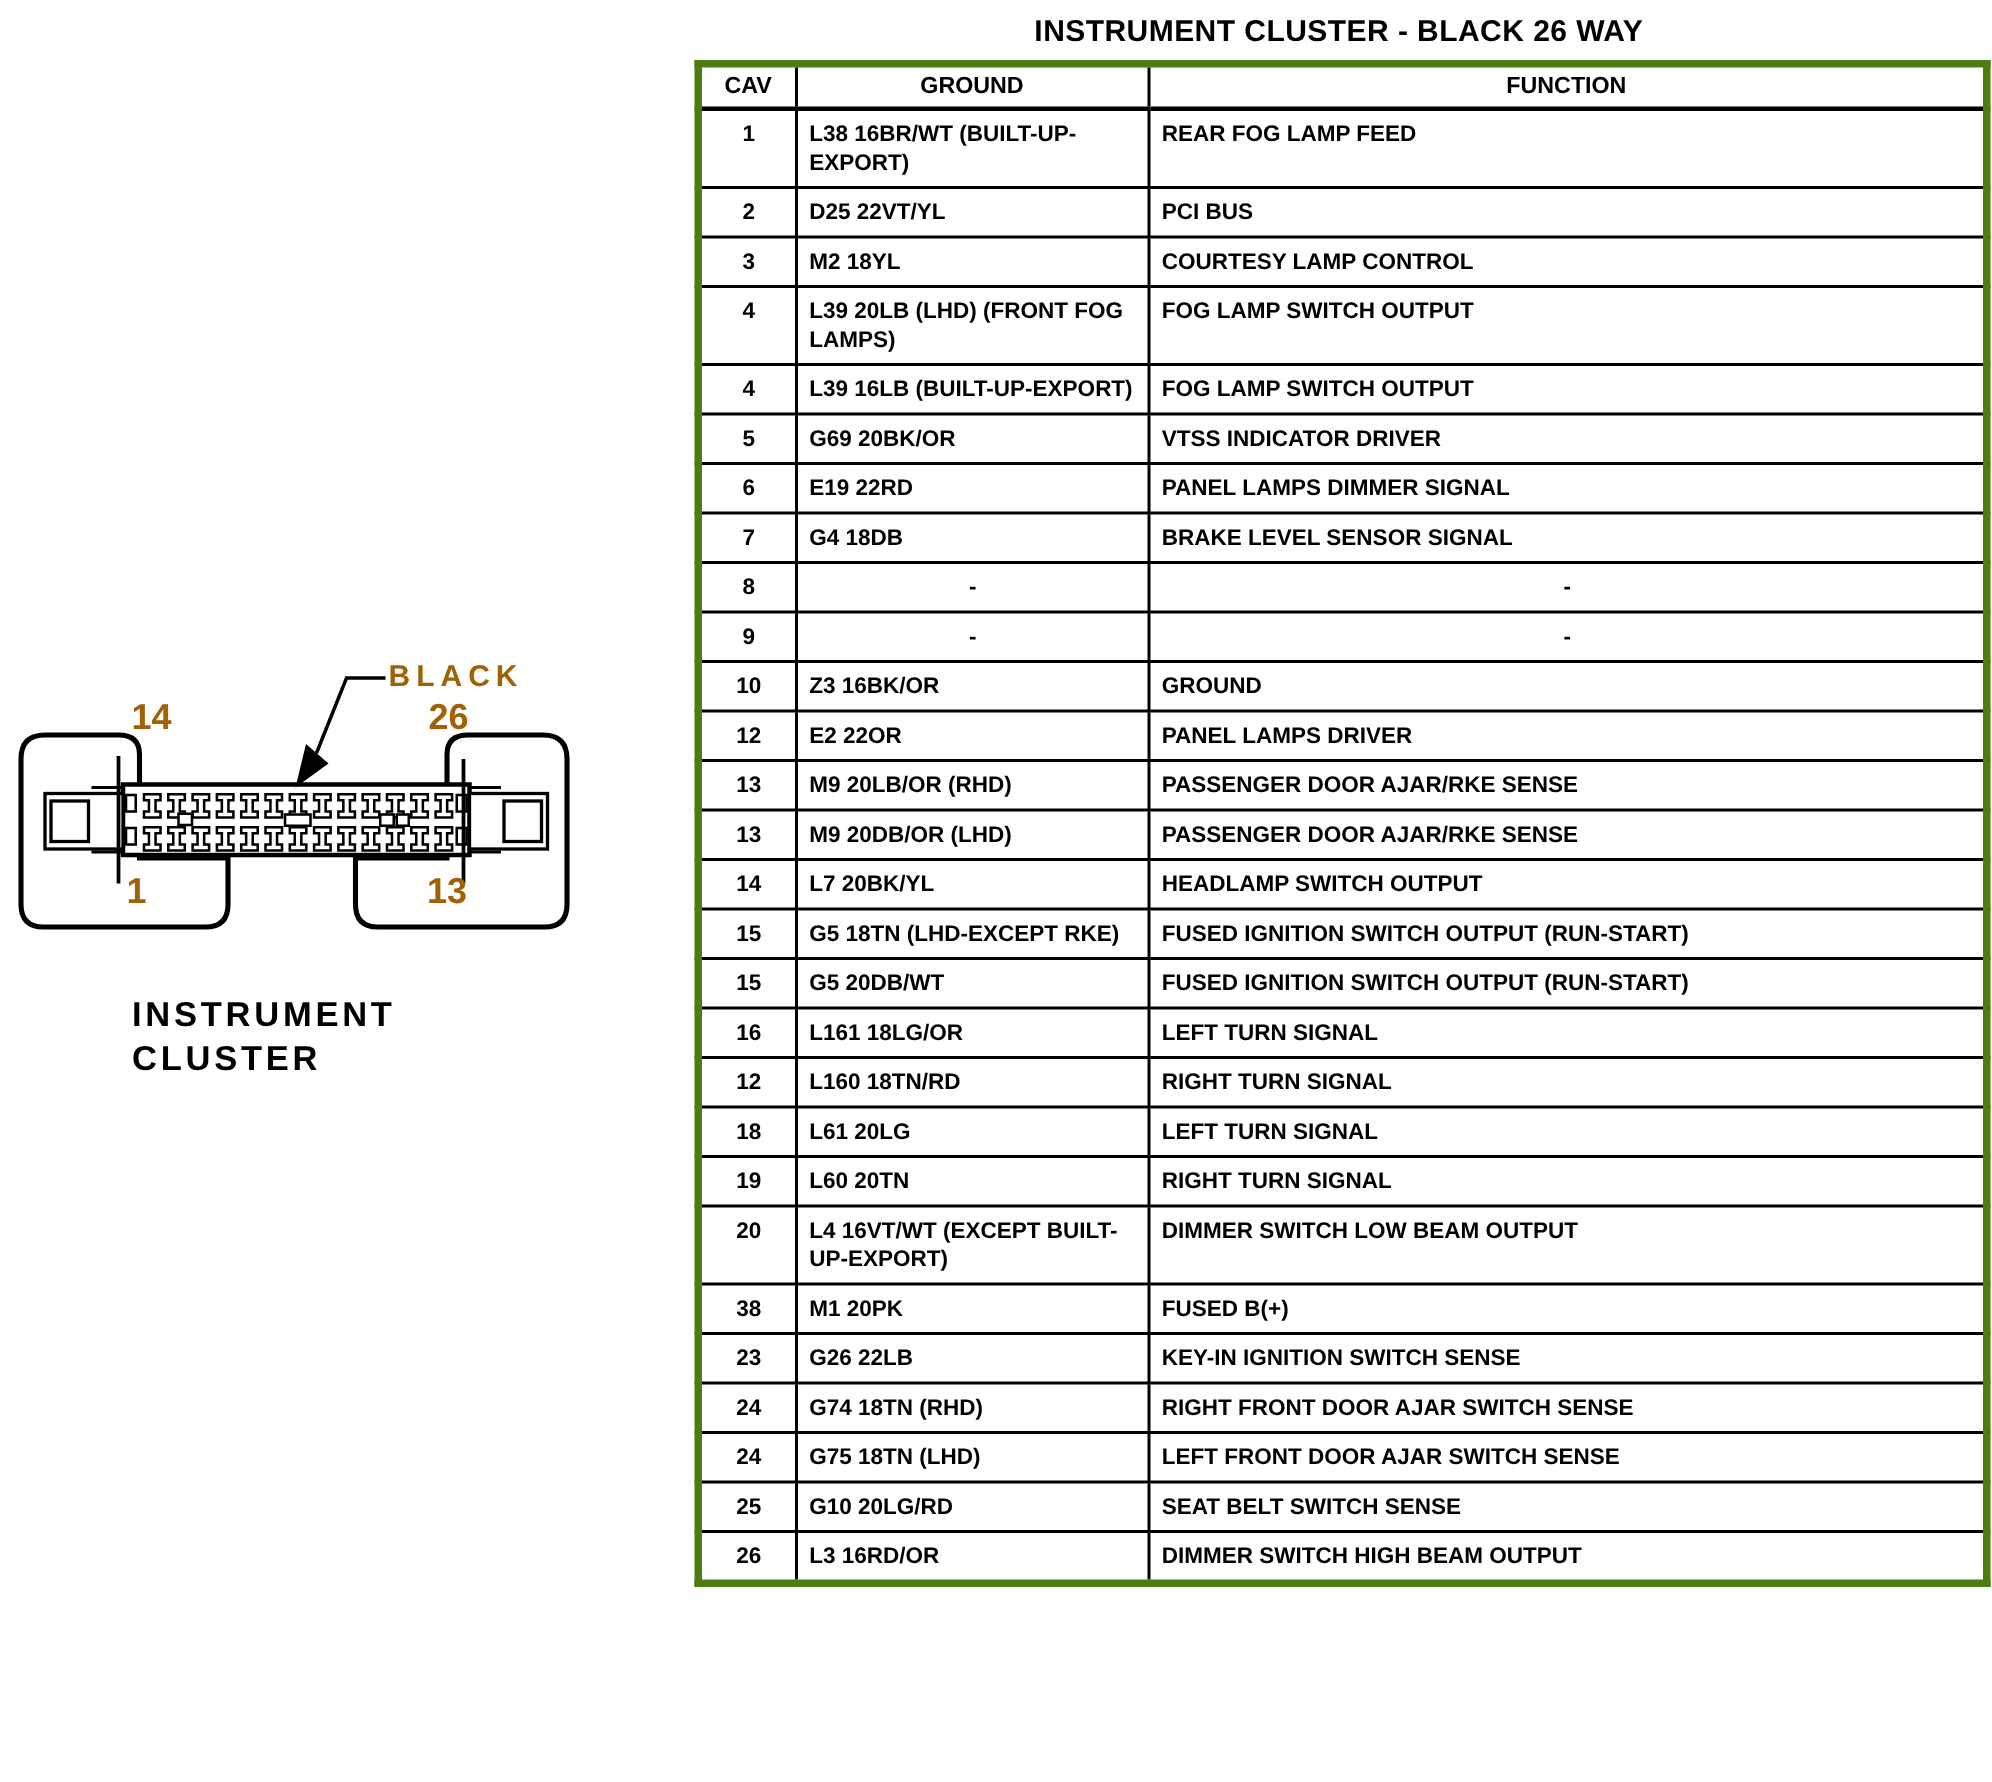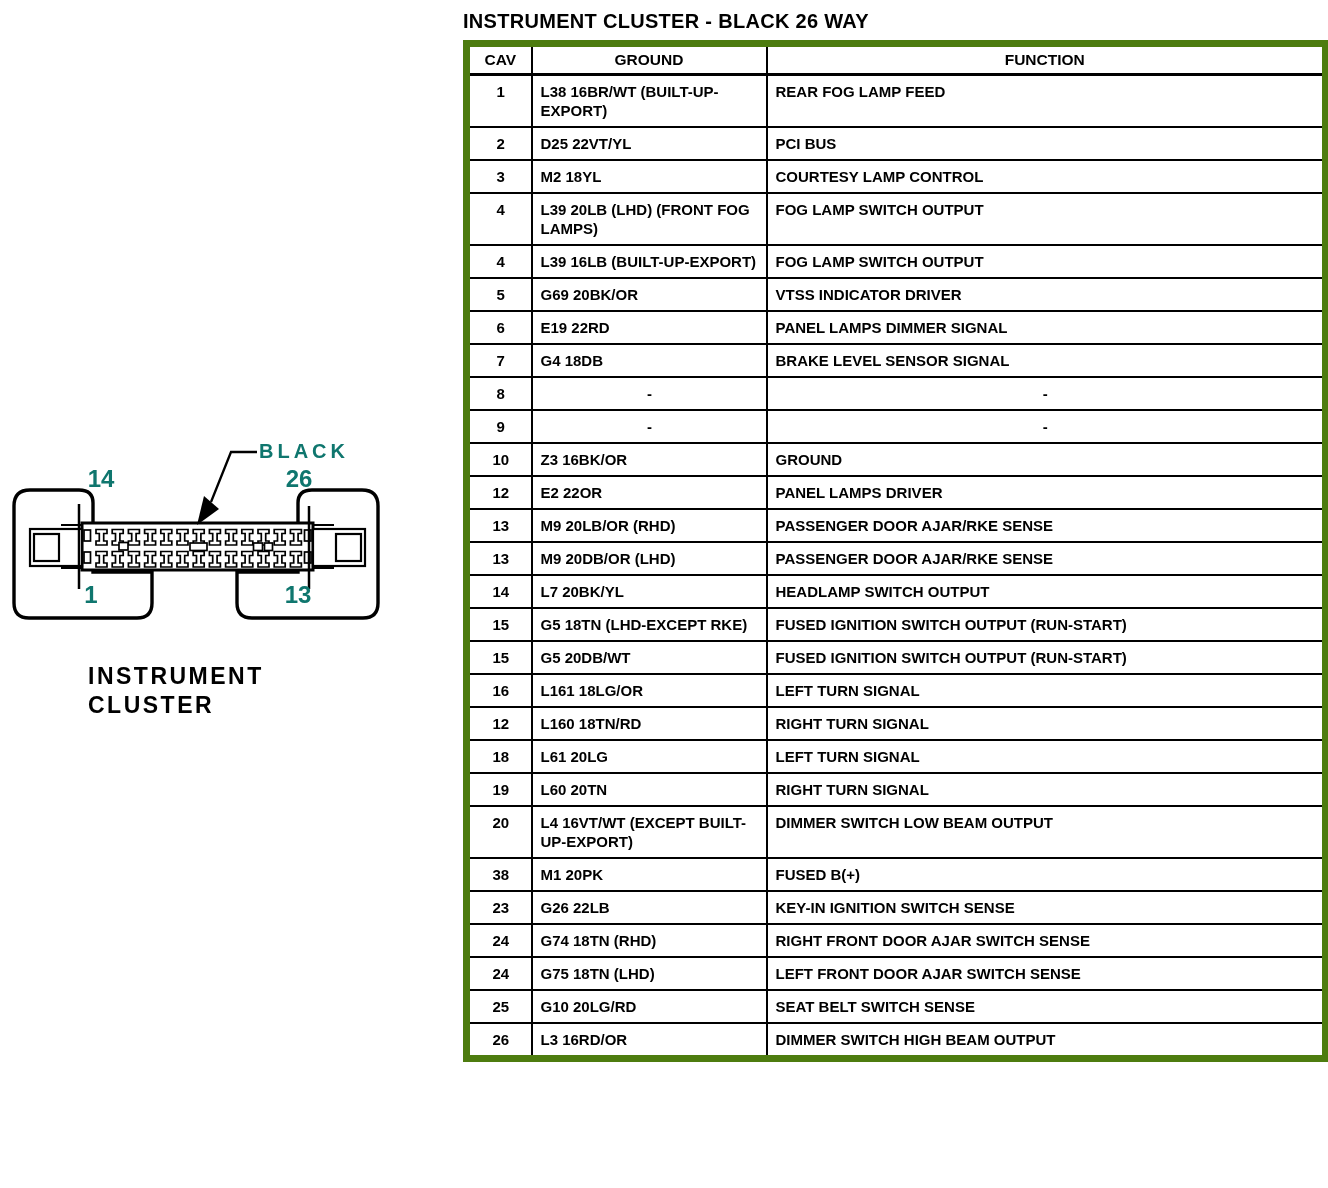--- a/index.html
+++ b/index.html
@@ -7,27 +7,27 @@
     position:relative;
     width:1328px;height:1188px;
     background:#fff;
     font-family:"Liberation Sans", sans-serif;
     color:#000;
     overflow:hidden;
   }
   
   .title{
     position:absolute;left:463px;top:10px;width:859px;
-    text-align:left;font-size:20px;font-weight:700;letter-spacing:.3px;
+    text-align:center;font-size:20px;font-weight:700;letter-spacing:.3px;
     white-space:nowrap;
   }
   table.pinout{
     position:absolute;left:463px;top:40px;
     width:859px;border-collapse:collapse;table-layout:fixed;
-    border:7px solid #4d7c0f;
+    border:5px solid #4d7c0f;
   }
   table.pinout col.c-cav{width:65px;}
   table.pinout col.c-circuit{width:235px;}
   table.pinout col.c-function{width:559px;}
   table.pinout th, table.pinout td{
     border:2px solid #000;
     font-weight:700;
     vertical-align:top;
     overflow:hidden;
   }
@@ -35,21 +35,21 @@
     height:20px;font-size:15.5px;text-align:center;vertical-align:middle;
     padding:3px 2px;border-bottom:3px solid #000;
   }
   table.pinout td{
     font-size:15px;line-height:19px;
     padding:6px 7px 6px 8px;
   }
   td.cav{text-align:center;padding-left:2px;padding-right:2px;}
   td.dash{text-align:center;}
   
-  .fig-label{position:absolute;font-weight:700;color:#0f766e;}
+  .fig-label{position:absolute;font-weight:700;color:#a16207;}
   .black-label{left:259px;top:440px;font-size:20px;letter-spacing:4px;}
   .num-14{left:83px;top:465px;width:36px;text-align:center;font-size:24px;}
   .num-26{left:281px;top:465px;width:36px;text-align:center;font-size:24px;}
   .num-1{left:76px;top:581px;width:30px;text-align:center;font-size:24px;}
   .num-13{left:277px;top:581px;width:42px;text-align:center;font-size:24px;}
   .caption{
     position:absolute;left:88px;top:662px;width:224px;
     text-align:left;font-size:23px;font-weight:700;letter-spacing:2.5px;
     line-height:29px;
   }

